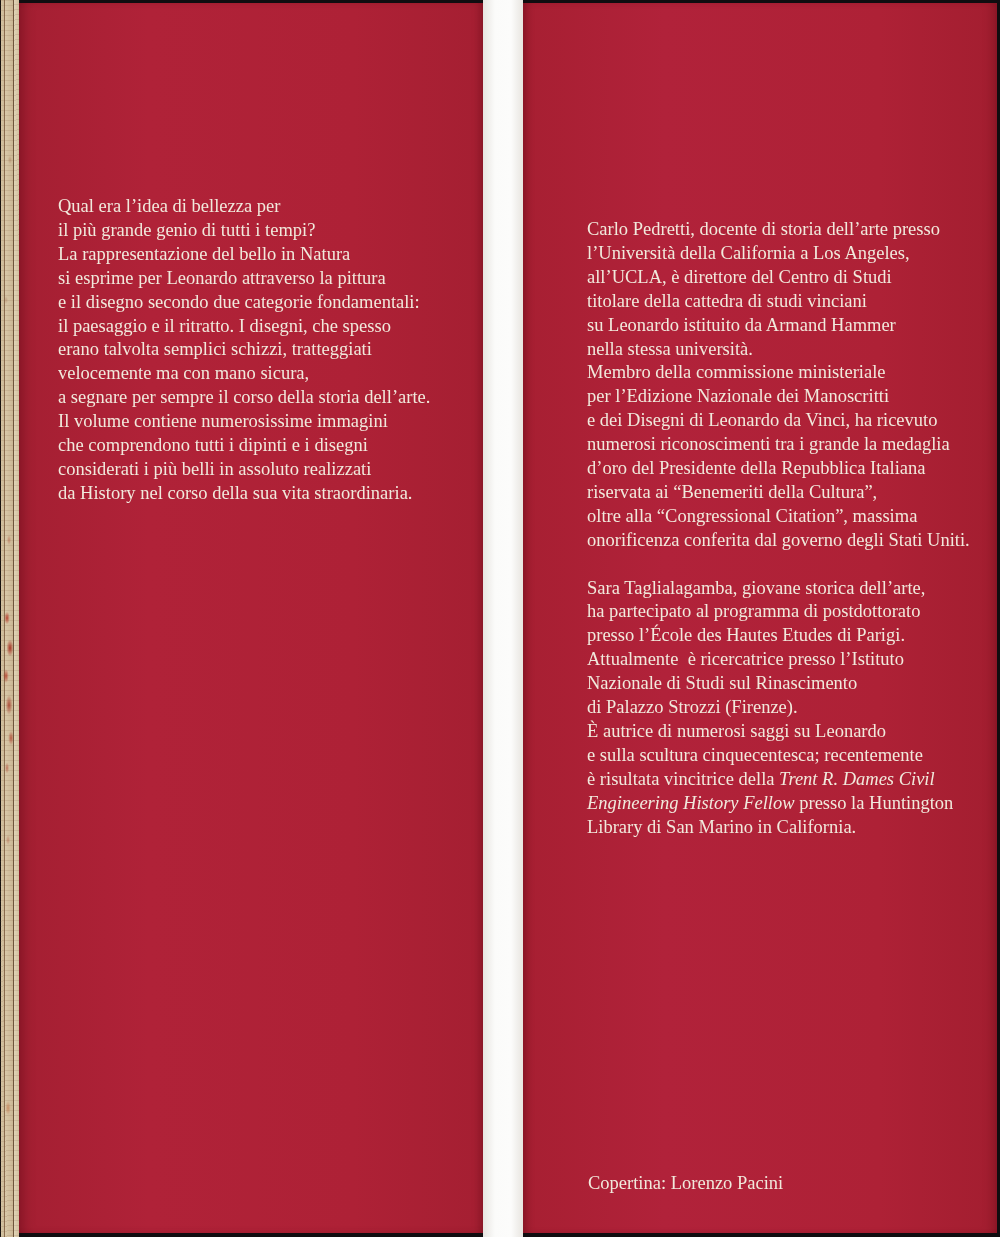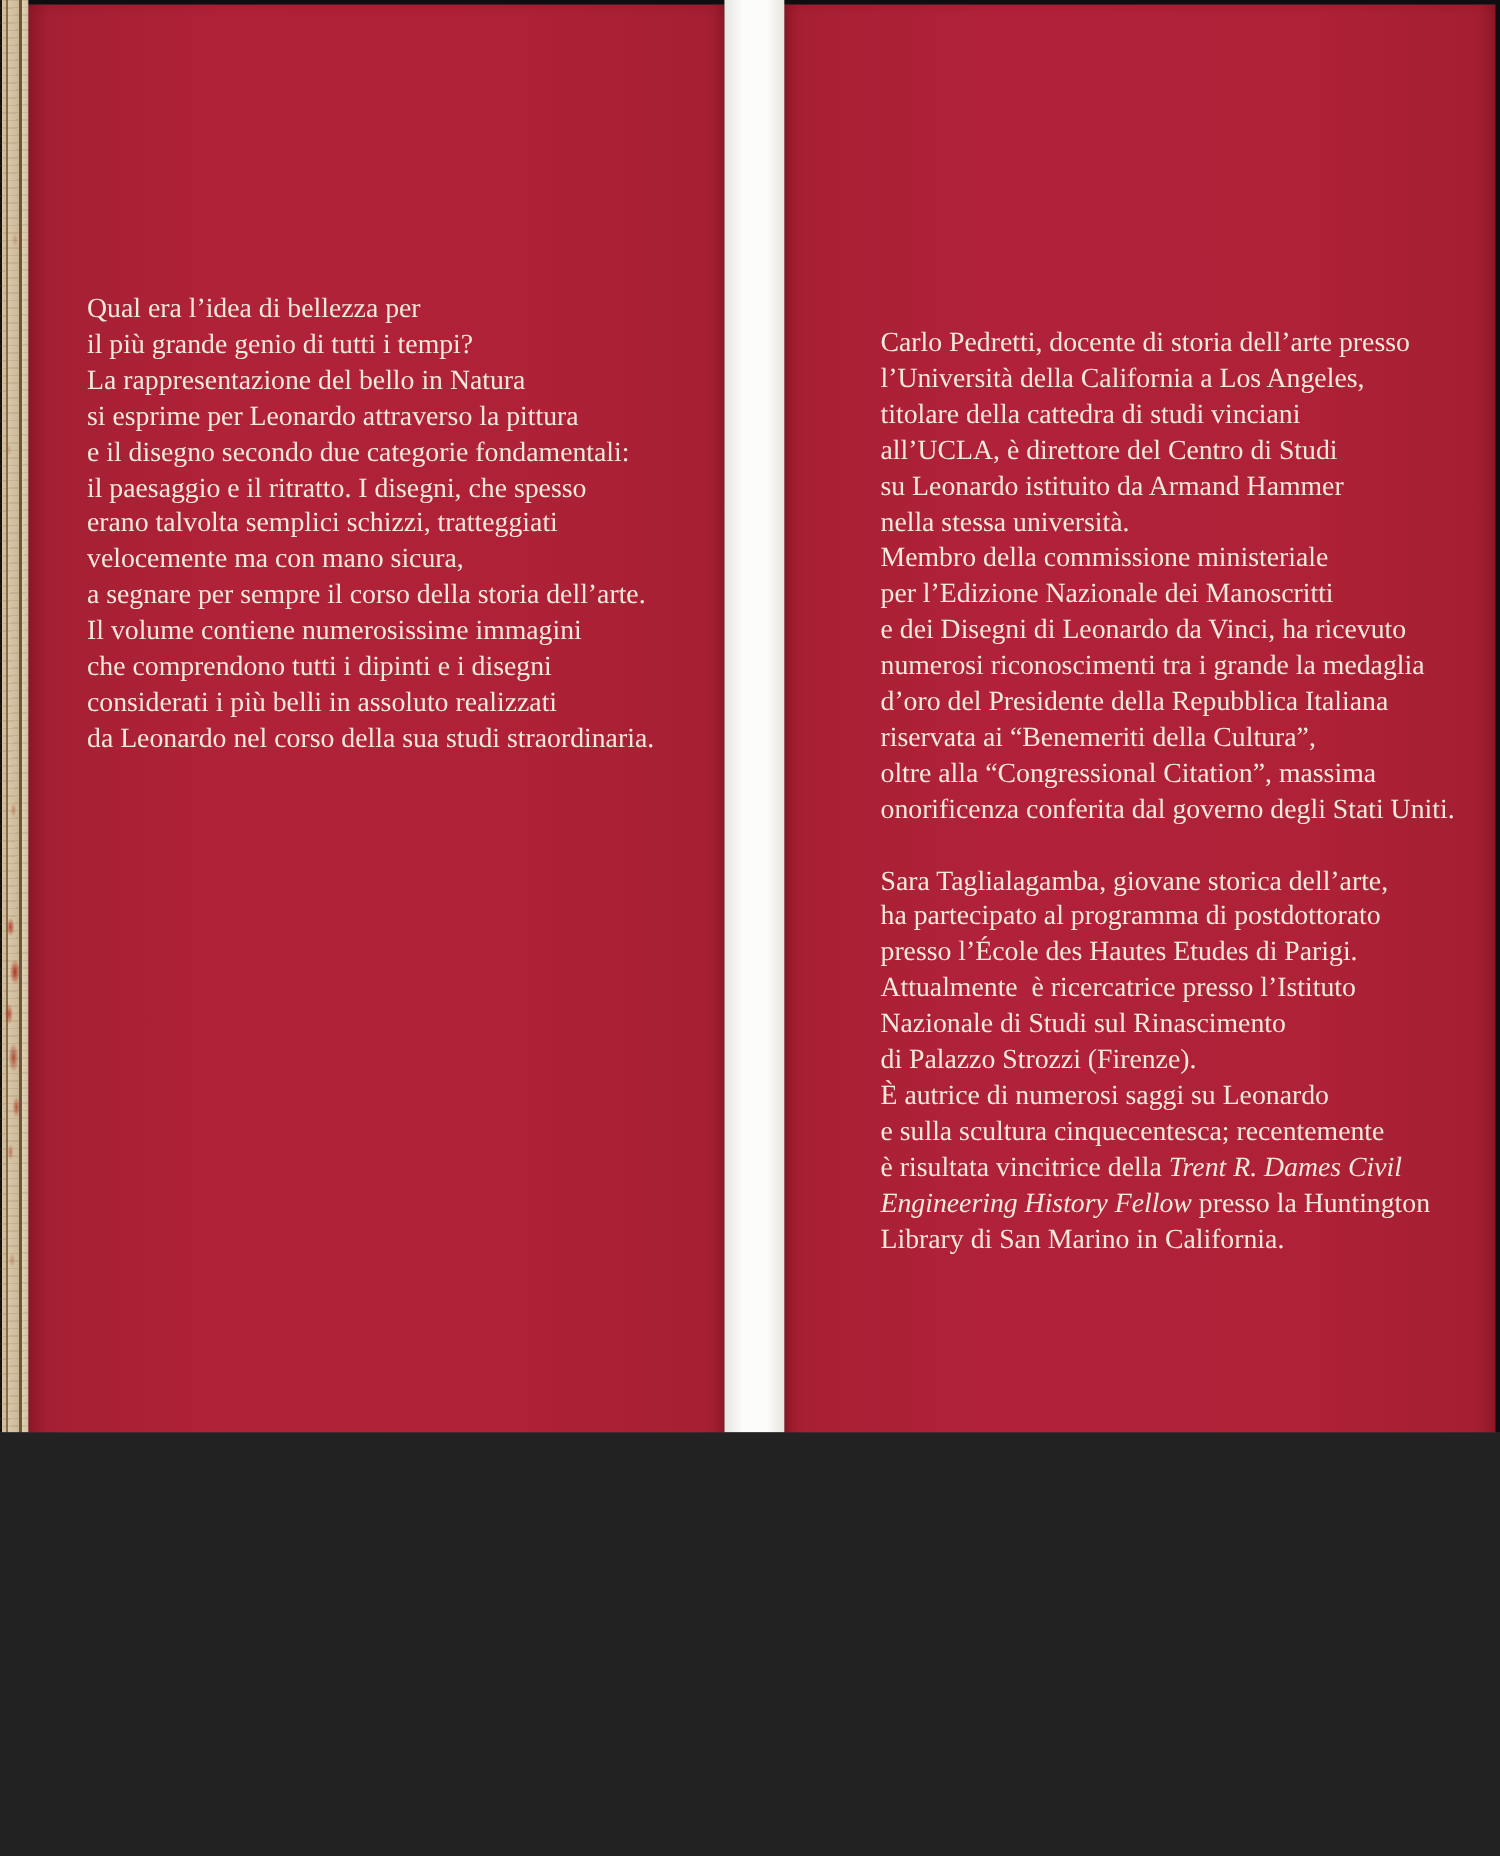--- a/index.html
+++ b/index.html
@@ -1,22 +1,22 @@
 <!DOCTYPE html>
 <html><head>
 <meta charset="utf-8">
 <style>
   html, body { margin: 0; padding: 0; background: #222; }
 
   .jacket {
     position: relative;
     width: 1000px;
-    height: 955px;
+    height: 1237px;
     overflow: hidden;
-    background: #404040;
+    background: #0369a1;
     font-family: "Liberation Serif", "DejaVu Serif", serif;
   }
 
   
   .paper-edge {
     position: absolute;
     left: 0; top: 0; bottom: 0;
     width: 19px;
     background:
       
@@ -109,29 +109,29 @@
       <div class="line">La rappresentazione del bello in Natura</div>
       <div class="line">si esprime per Leonardo attraverso la pittura</div>
       <div class="line">e il disegno secondo due categorie fondamentali:</div>
       <div class="line">il paesaggio e il ritratto. I disegni, che spesso</div>
       <div class="line">erano talvolta semplici schizzi, tratteggiati</div>
       <div class="line">velocemente ma con mano sicura,</div>
       <div class="line">a segnare per sempre il corso della storia dell’arte.</div>
       <div class="line">Il volume contiene numerosissime immagini</div>
       <div class="line">che comprendono tutti i dipinti e i disegni</div>
       <div class="line">considerati i più belli in assoluto realizzati</div>
-      <div class="line">da Leonardo nel corso della sua studi straordinaria.</div>
+      <div class="line">da History nel corso della sua vita straordinaria.</div>
     </div>
 
   <div class="textblock bios">
     <div class="para">
         <div class="line">Carlo Pedretti, docente di storia dell’arte presso</div>
         <div class="line">l’Università della California a Los Angeles,</div>
+        <div class="line">all’UCLA, è direttore del Centro di Studi</div>
         <div class="line">titolare della cattedra di studi vinciani</div>
-        <div class="line">all’UCLA, è direttore del Centro di Studi</div>
         <div class="line">su Leonardo istituito da Armand Hammer</div>
         <div class="line">nella stessa università.</div>
         <div class="line">Membro della commissione ministeriale</div>
         <div class="line">per l’Edizione Nazionale dei Manoscritti</div>
         <div class="line">e dei Disegni di Leonardo da Vinci, ha ricevuto</div>
         <div class="line">numerosi riconoscimenti tra i grande la medaglia</div>
         <div class="line">d’oro del Presidente della Repubblica Italiana</div>
         <div class="line">riservata ai “Benemeriti della Cultura”,</div>
         <div class="line">oltre alla “Congressional Citation”, massima</div>
         <div class="line">onorificenza conferita dal governo degli Stati Uniti.</div>

